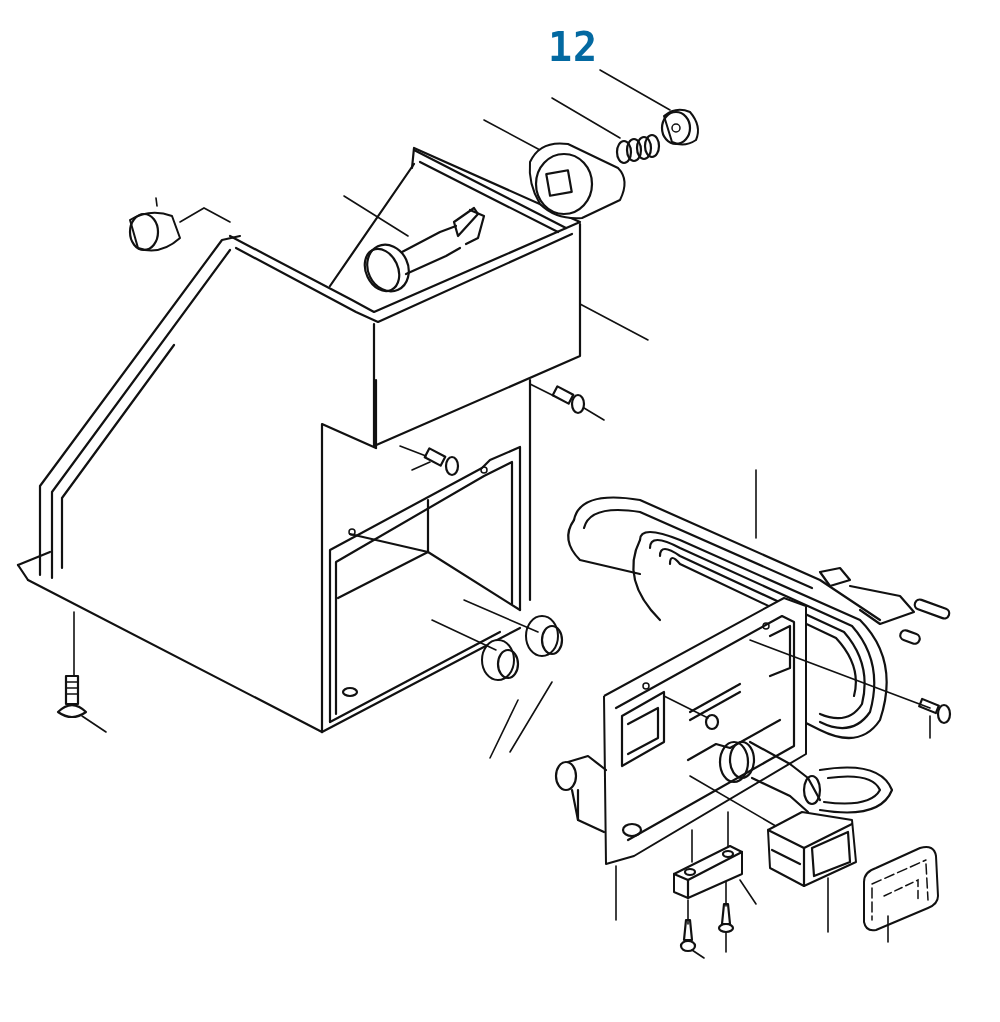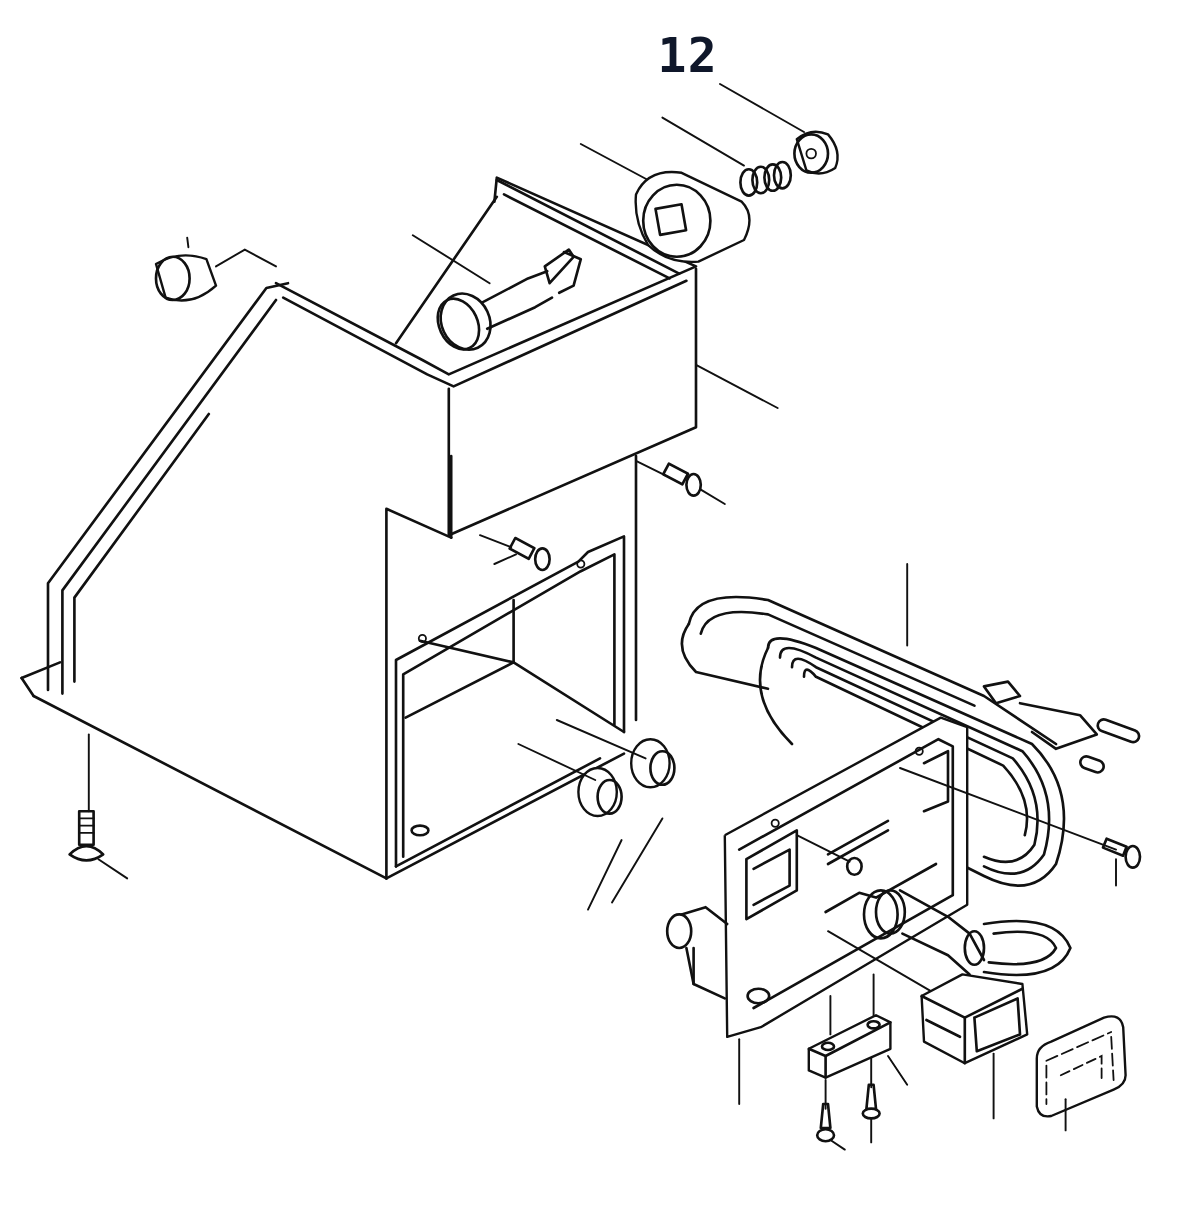--- a/index.html
+++ b/index.html
@@ -1,17 +1,17 @@
 <!DOCTYPE html>
 <html><head>
 <meta charset="utf-8">
 <style>
   html, body { margin:0; padding:0; background:#ffffff; }
   body { width:1000px; height:1022px; position:relative; overflow:hidden; font-family:"DejaVu Sans", sans-serif; }
-  .fig-label { position:absolute; left:548px; top:24px; font-family:"DejaVu Sans Mono", monospace; font-weight:bold; font-size:40px; color:#0f172a; letter-spacing:1px; }
+  .fig-label { position:absolute; left:548px; top:24px; font-family:"DejaVu Sans Mono", monospace; font-weight:bold; font-size:40px; color:#0369a1; letter-spacing:1px; }
   svg { position:absolute; left:0; top:0; }
   .ln { fill:none; stroke:#111; stroke-width:2.2; stroke-linejoin:round; stroke-linecap:round; }
   .thin { fill:none; stroke:#111; stroke-width:1.5; stroke-linecap:round; }
   .lead { fill:none; stroke:#111; stroke-width:1.6; stroke-linecap:round; }
   .wf { fill:#fff; stroke:#111; stroke-width:2; stroke-linejoin:round; }
 </style>
 </head>
 <body>
 
 <div class="fig-label">12</div>

